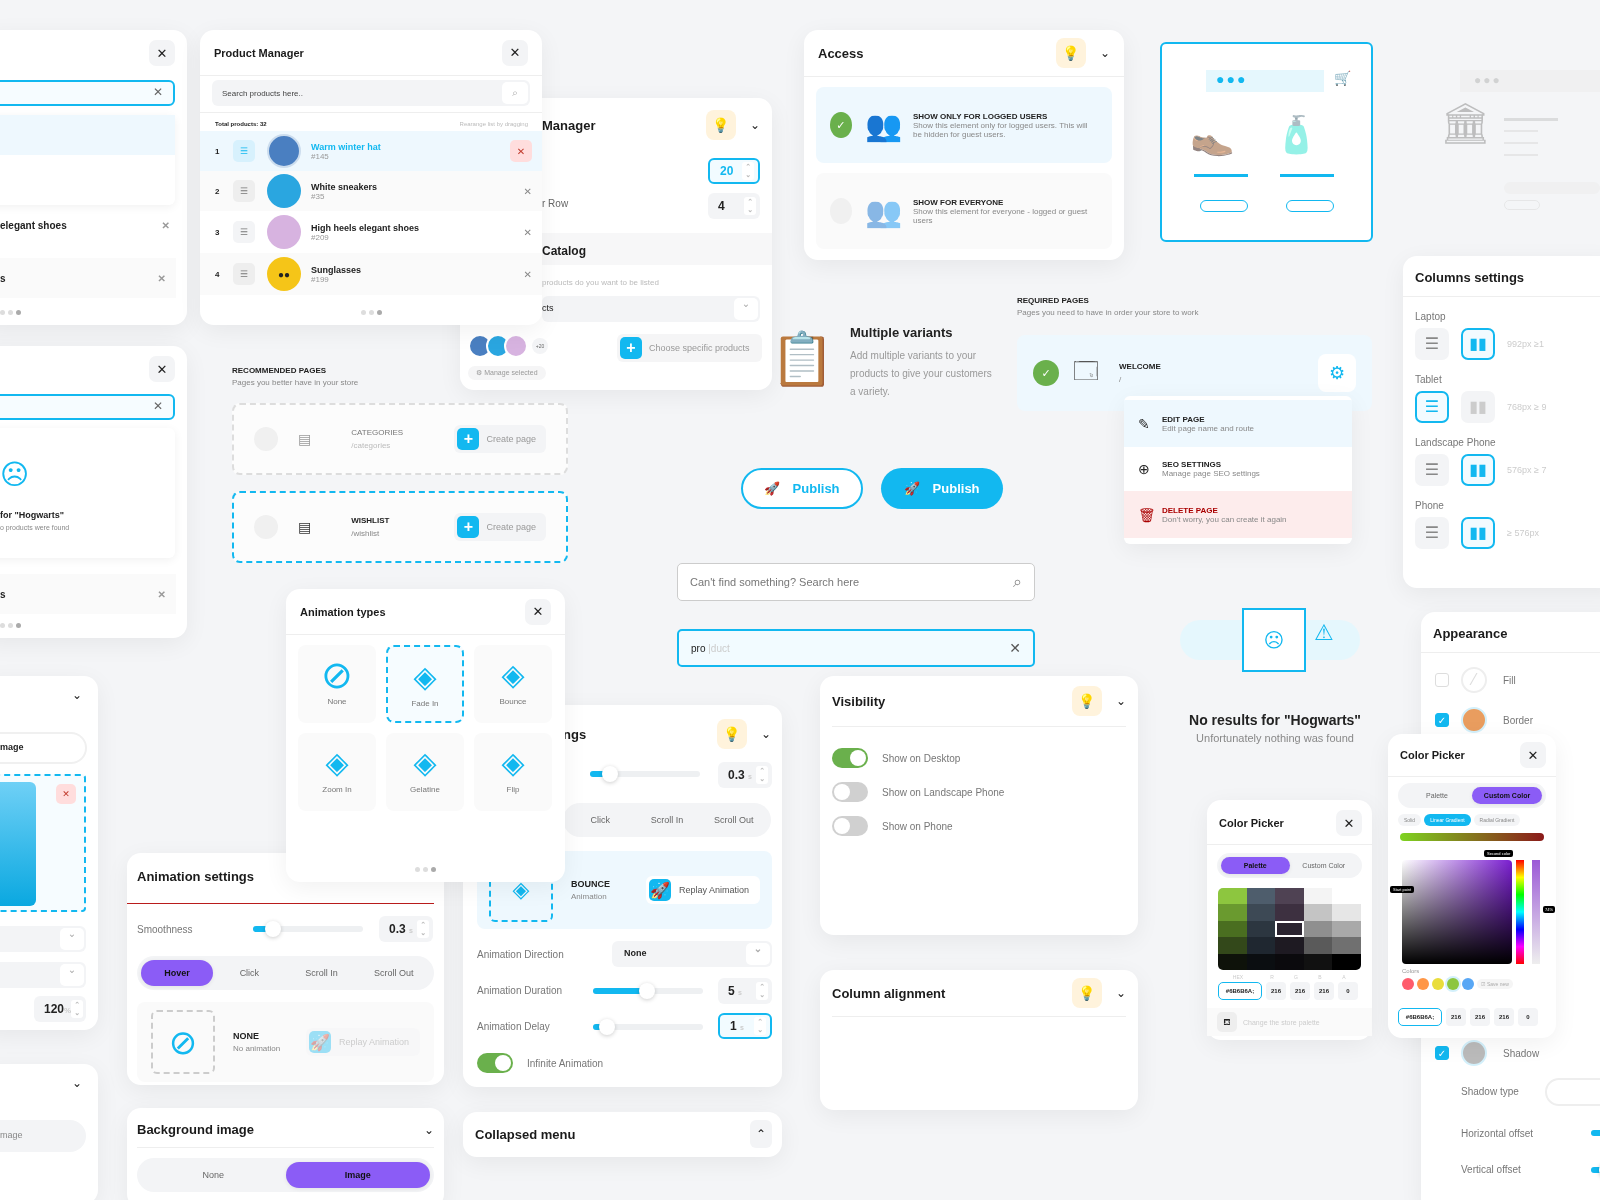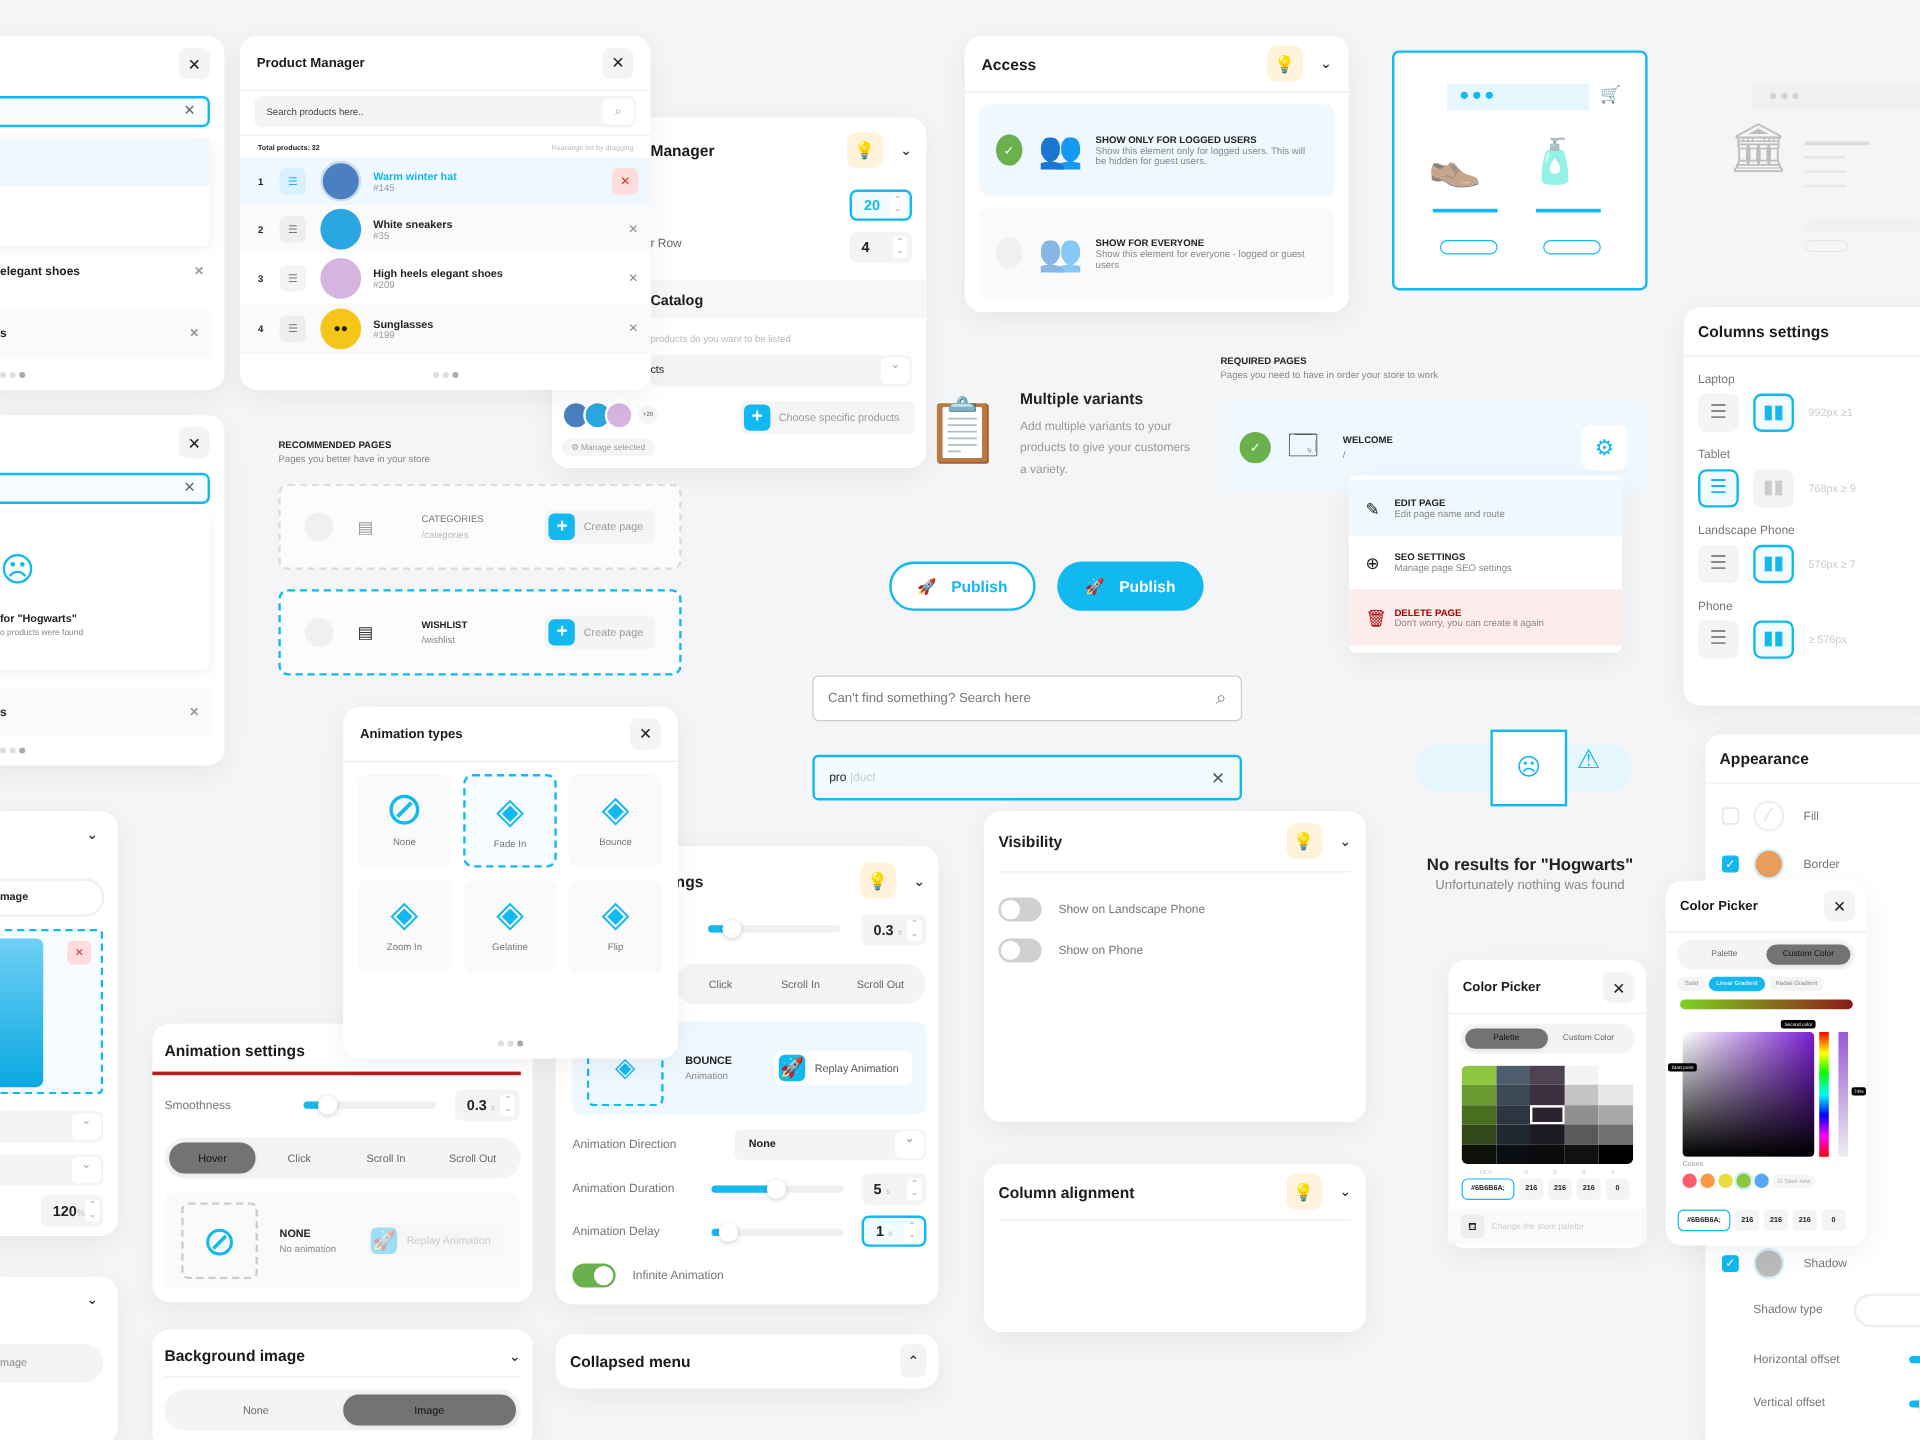--- a/index.html
+++ b/index.html
@@ -15,21 +15,21 @@
 .toggle::after{content:"";position:absolute;top:2px;left:2px;width:16px;height:16px;border-radius:50%;background:#fff}
 .toggle.on{background:#6ab04c}
 .toggle.on::after{left:18px}
 .slider{height:6px;border-radius:3px;background:#eef0f2;position:relative}
 .slider .fill{position:absolute;left:0;top:0;height:6px;border-radius:3px;background:#12b8f0}
 .slider .knob{position:absolute;top:-5px;width:16px;height:16px;border-radius:50%;background:#fff;box-shadow:0 1px 4px rgba(0,0,0,.2)}
 .stepper{display:flex;align-items:center;justify-content:space-between;background:#f3f4f6;border-radius:6px;height:26px;padding:0 4px 0 10px;font-size:12px;font-weight:bold}
 .stepper .arr{font-size:7px;color:#bbb;line-height:8px;text-align:center;background:#fff;border-radius:3px;padding:1px 3px}
 .seg{display:flex;background:#f3f4f6;border-radius:18px;padding:4px;font-size:9px;color:#666}
 .seg div{flex:1;text-align:center;padding:8px 0;border-radius:14px}
-.seg .act{background:#737373;color:#111;font-weight:normal;box-shadow:0 1px 4px rgba(0,0,0,.08)}
+.seg .act{background:#8b5cf6;color:#111;font-weight:bold;box-shadow:0 1px 4px rgba(0,0,0,.08)}
 .plus{width:22px;height:22px;border-radius:5px;background:#12b8f0;color:#fff;display:inline-flex;align-items:center;justify-content:center;font-size:16px;font-weight:bold}
 .dots{display:flex;gap:3px;justify-content:center}
 .dots span{width:5px;height:5px;border-radius:50%;background:#ddd}
 .dots span.a{background:#aaa}
 .row{display:flex;align-items:center}
 .chk{width:14px;height:14px;border-radius:3px;border:1px solid #ddd;display:inline-flex;align-items:center;justify-content:center;font-size:10px;color:#fff}
 .chk.on{background:#12b8f0;border-color:#12b8f0}
 </style>
 </head>
 <body>
@@ -369,21 +369,21 @@
       <span><span>120</span><span style="color:#ccc;font-size:8px">%</span></span>
       <span class="arr">⌃<br>⌄</span>
     </div>
 </div>
 <div class="card" data-name="left-background-panel-2" style="left:-20px;top:1064px;width:118px;height:140px">
   <span class="chev" style="position:absolute;right:16px;top:12px" data-name="chevron-down-icon">⌄</span>
   <div style="position:absolute;left:0;top:56px;width:106px;height:32px;border-radius:16px;background:#f3f4f6;font-size:9px;color:#888;padding:10px 0 0 20px" data-name="image-tab"><span>mage</span></div>
 </div>
 
 <div class="card" data-name="animation-settings-panel" style="left:127px;top:853px;width:317px;height:232px">
-  <div style="padding:14px 10px 8px;border-bottom:3px solid #b91c1c;margin:0 10px 0 0"><span class="title" data-name="panel-title">Animation settings</span></div>
+  <div style="padding:14px 10px 18px;border-bottom:1px solid #b91c1c;margin:0 10px 0 0"><span class="title" data-name="panel-title">Animation settings</span></div>
   <div class="row" style="padding:12px 10px 0">
     <span style="font-size:10px;color:#777;width:116px">Smoothness</span>
     <div class="slider" style="width:110px" data-name="smoothness-slider">
         <div class="fill" style="width:18px"></div>
         <div class="knob" style="left:12px"></div>
       </div>
     <div class="stepper" style="width:54px;margin-left:16px" data-name="smoothness-stepper">
         <span><span>0.3</span> <span style="color:#ccc;font-size:7px">s</span></span>
         <span class="arr">⌃<br>⌄</span>
       </div>
@@ -505,20 +505,24 @@
 
 <div class="card" data-name="visibility-panel" style="left:820px;top:676px;width:318px;height:259px">
   <div class="row" style="justify-content:space-between;padding:10px 0 10px 0;margin:0 12px;border-bottom:1px solid #eee">
     <span class="title" data-name="panel-title">Visibility</span>
     <span class="row">
         <span class="bulb" data-name="lightbulb-icon">💡</span>
         <span class="chev" data-name="chevron-down-icon">⌄</span>
       </span>
   </div>
   <div style="padding:14px 12px 0" data-name="visibility-list">
+    <div class="row" style="height:34px">
+        <span class="toggle on" data-name="toggle-desktop"></span>
+        <span style="font-size:10px;color:#777;margin-left:14px">Show on Desktop</span>
+      </div>
     <div class="row" style="height:34px">
         <span class="toggle" data-name="toggle-landscape-phone"></span>
         <span style="font-size:10px;color:#777;margin-left:14px">Show on Landscape Phone</span>
       </div>
     <div class="row" style="height:34px">
         <span class="toggle" data-name="toggle-phone"></span>
         <span style="font-size:10px;color:#777;margin-left:14px">Show on Phone</span>
       </div>
   </div>
 </div>

